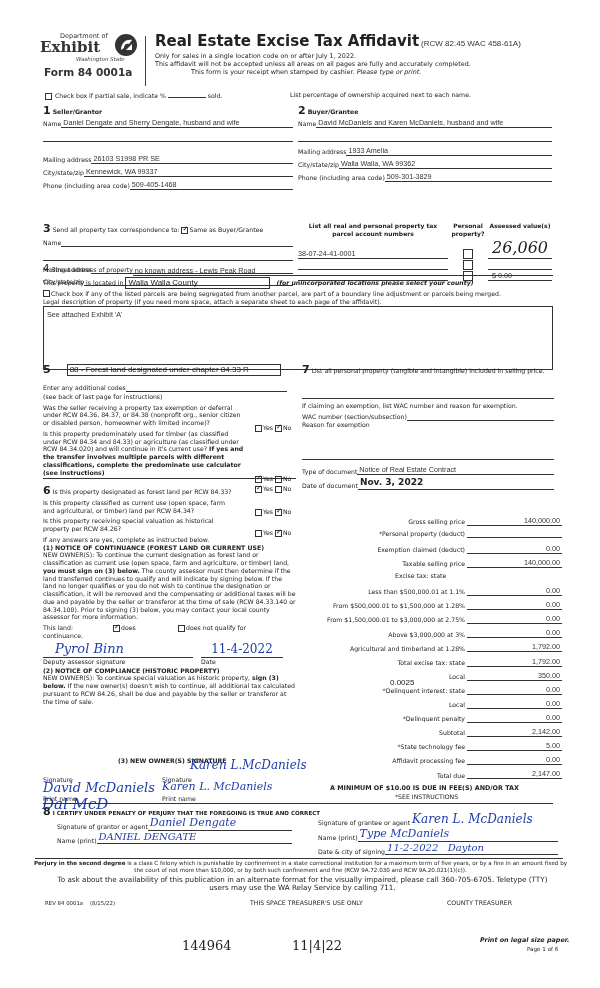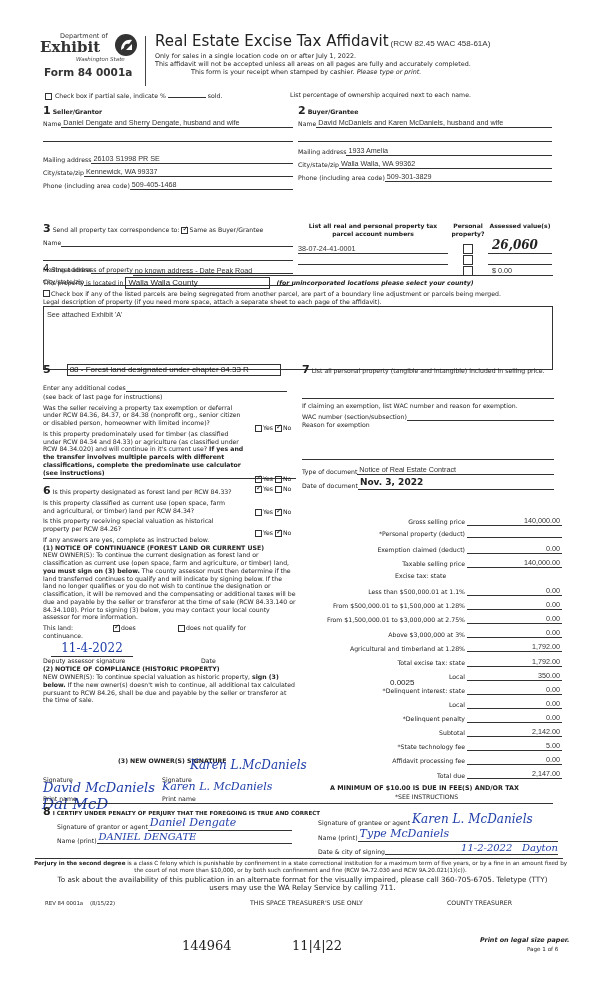--- a/index.html
+++ b/index.html
@@ -31,21 +31,21 @@
   <svg style="position:absolute;left:74px;top:1px;" width="24" height="24" viewBox="0 0 24 24">
     <circle cx="12" cy="12" r="11" fill="#333"></circle>
     <path d="M7 17 C7 9, 13 6, 18 7 L15 11 C12 10, 10 12, 10 15 Z" fill="#fff"></path>
     <path d="M12 17 L18 11 L18 17 Z" fill="#fff"></path>
   </svg>
   <div style="position:absolute;left:36px;top:24px;font-size:5.5px;font-style:italic;color:#444;">Washington State</div>
   <div style="position:absolute;left:4px;top:34px;font-size:10.5px;font-weight:bold;color:#333;white-space:nowrap;">Form 84 0001a</div>
 </div>
 <div class="abs" style="left:145px;top:36px;height:50px;border-left:0.8px solid #444;"></div>
 <div class="abs" style="left:155px;top:32px;width:430px;">
-  <span style="font-size:15px;font-weight:normal;color:#222;text-align:center;">Real Estate Excise Tax Affidavit</span>
+  <span style="font-size:15px;font-weight:bold;color:#222;text-align:center;">Real Estate Excise Tax Affidavit</span>
   <span style="font-family:'Liberation Sans',sans-serif;font-size:8px;color:#333;">(RCW 82.45 WAC 458-61A)</span>
   <div style="font-size:6.4px;margin-top:1px;">Only for sales in a single location code on or after July 1, 2022.</div>
   <div style="font-size:6.4px;">This affidavit will not be accepted unless all areas on all pages are fully and accurately completed.</div>
   <div style="font-size:6.4px;margin-left:36px;"><span>This form is your receipt when stamped by cashier.</span> <i>Please type or print.</i></div>
 </div>
 
 <div class="abs" style="left:45px;top:92px;white-space:nowrap;">
   <span class="cb"></span>
   <span>Check box if partial sale, indicate %</span>
   <span style="display:inline-block;width:38px;border-bottom:0.8px solid #333;"></span>
@@ -114,38 +114,38 @@
 
 <div class="abs" style="left:298px;top:222px;width:254px;">
   <div style="display:flex;font-weight:bold;text-align:center;font-size:6px;">
     <div style="width:150px;">List all real and personal property tax parcel account numbers</div>
     <div style="width:40px;">Personal property?</div>
     <div style="width:64px;">Assessed value(s)</div>
   </div>
   <div style="display:flex;align-items:flex-end;margin-top:1px;">
     <div class="fill line" style="width:150px;">38-07-24-41-0001</div>
     <div style="width:40px;text-align:center;"><span class="cb big"></span></div>
-    <div class="line hand-black" style="width:64px;font-size:12px;font-style:italic;font-weight:bold;padding-left:4px;">26,060</div>
+    <div class="line hand-black" style="width:64px;font-size:16px;font-style:italic;font-weight:normal;padding-left:4px;">26,060</div>
   </div>
   <div style="display:flex;align-items:flex-end;margin-top:1px;">
     <div class="line" style="width:150px;height:10px;"></div>
     <div style="width:40px;text-align:center;"><span class="cb big"></span></div>
     <div class="line" style="width:64px;height:10px;"></div>
   </div>
   <div style="display:flex;align-items:flex-end;margin-top:1px;">
     <div class="line" style="width:150px;height:10px;"></div>
     <div style="width:40px;text-align:center;"><span class="cb big"></span></div>
     <div class="fill line" style="width:64px;padding-left:4px;">$ 0.00</div>
   </div>
 </div>
 
 <div class="abs" style="left:43px;top:263px;width:510px;">
   <div class="row">
       <span class="lbl"><span class="num" style="font-size:10px;font-weight:normal;">4</span> <span>Street address of property</span></span>
-      <span class="val">no known address - Date Peak Road</span>
+      <span class="val">no known address - Lewis Peak Road</span>
     </div>
   <div style="display:flex;align-items:center;margin-top:1px;white-space:nowrap;">
     <span>This property is located in</span>
     <span style="display:inline-block;width:145px;border:0.8px solid #333;margin-left:2px;padding-left:2px;font-family:'Liberation Sans',sans-serif;font-size:8px;">Walla Walla County</span>
     <i class="bold" style="margin-left:6px;">(for unincorporated locations please select your county)</i>
   </div>
   <div style="margin-top:1px;white-space:nowrap;"><span class="cb"></span><span>Check box if any of the listed parcels are being segregated from another parcel, are part of a boundary line adjustment or parcels being merged.</span></div>
   <div style="margin-top:1px;">Legal description of property (if you need more space, attach a separate sheet to each page of the affidavit).</div>
   <div style="border:0.8px solid #333;height:64px;padding:3px;">
     <span class="fill">See attached Exhibit 'A'</span>
@@ -179,20 +179,21 @@
   <div style="margin-top:3px;">If any answers are yes, complete as instructed below.</div>
   <div class="bold">(1) NOTICE OF CONTINUANCE (FOREST LAND OR CURRENT USE)</div>
   <div><span>NEW OWNER(S): To continue the current designation as forest land or classification as current use (open space, farm and agriculture, or timber) land,</span> <b>you must sign on (3) below.</b> <span>The county assessor must then determine if the land transferred continues to qualify and will indicate by signing below. If the land no longer qualifies or you do not wish to continue the designation or classification, it will be removed and the compensating or additional taxes will be due and payable by the seller or transferor at the time of sale (RCW 84.33.140 or 84.34.108). Prior to signing (3) below, you may contact your local county assessor for more information.</span></div>
   <div style="display:flex;margin-top:3px;white-space:nowrap;">
     <span style="width:70px;">This land:</span>
     <span style="width:65px;"><span class="cb checked"></span><span>does</span></span>
     <span><span class="cb"></span><span>does not qualify for</span></span>
   </div>
   <div>continuance.</div>
   <div style="display:flex;align-items:flex-end;margin-top:1px;">
+    <div class="line hand" style="width:150px;font-size:13px;padding-left:12px;">Pyrol Binn</div>
     <div class="line hand" style="width:82px;margin-left:8px;font-size:12px;font-style:normal;text-align:center;">11-4-2022</div>
   </div>
   <div style="display:flex;">
       <span style="width:158px;">Deputy assessor signature</span>
       <span>Date</span>
     </div>
   <div class="bold" style="margin-top:1px;">(2) NOTICE OF COMPLIANCE (HISTORIC PROPERTY)</div>
   <div><span>NEW OWNER(S): To continue special valuation as historic property,</span> <b>sign (3) below.</b> <span>If the new owner(s) doesn't wish to continue, all additional tax calculated pursuant to RCW 84.26, shall be due and payable by the seller or transferor at the time of sale.</span></div>
 </div>
 <div class="abs bold" style="left:118px;top:757px;">(3) NEW OWNER(S) SIGNATURE</div>
@@ -322,21 +323,21 @@
   <div class="row">
       <span class="lbl">Signature of grantee or agent</span>
       <span class="val hand" style="font-family:'DejaVu Serif',serif;font-style:italic;color:#1f3da8;font-size:12px;border:none;">Karen L. McDaniels</span>
     </div>
   <div class="row">
       <span class="lbl">Name (print)</span>
       <span class="val hand" style="font-family:'DejaVu Serif',serif;font-style:italic;color:#1f3da8;font-size:11px;">Type McDaniels</span>
     </div>
   <div class="row">
       <span class="lbl">Date &amp; city of signing</span>
-      <span class="val hand" style="font-family:'DejaVu Serif',serif;font-style:italic;color:#1f3da8;font-size:10px;white-space:pre;text-align:right;">11-2-2022   Dayton</span>
+      <span class="val hand" style="font-family:'DejaVu Serif',serif;font-style:italic;color:#1f3da8;font-size:10px;white-space:pre;">11-2-2022   Dayton</span>
     </div>
 </div>
 
 <div class="abs" style="left:35px;top:858px;width:528px;border-top:0.8px solid #333;"></div>
 <div class="abs" style="left:33px;top:860px;width:535px;text-align:center;font-size:5.6px;"><b>Perjury in the second degree</b> <span>is a class C felony which is punishable by confinement in a state correctional institution for a maximum term of five years, or by a fine in an amount fixed by the court of not more than $10,000, or by both such confinement and fine (RCW 9A.72.030 and RCW 9A.20.021(1)(c)).</span></div>
 <div class="abs" style="left:50px;top:876px;width:505px;text-align:center;font-size:7.2px;line-height:1.1;">To ask about the availability of this publication in an alternate format for the visually impaired, please call 360-705-6705. Teletype (TTY) users may use the WA Relay Service by calling 711.</div>
 <div class="abs" style="left:45px;top:900px;font-size:5.4px;white-space:pre;">REV 84 0001a    (8/15/22)</div>
 <div class="abs" style="left:250px;top:899px;font-size:6.2px;">THIS SPACE TREASURER'S USE ONLY</div>
 <div class="abs" style="left:447px;top:899px;font-size:6.2px;">COUNTY TREASURER</div>
 <div class="abs hand-black" style="left:182px;top:938px;font-size:13px;">144964</div>

